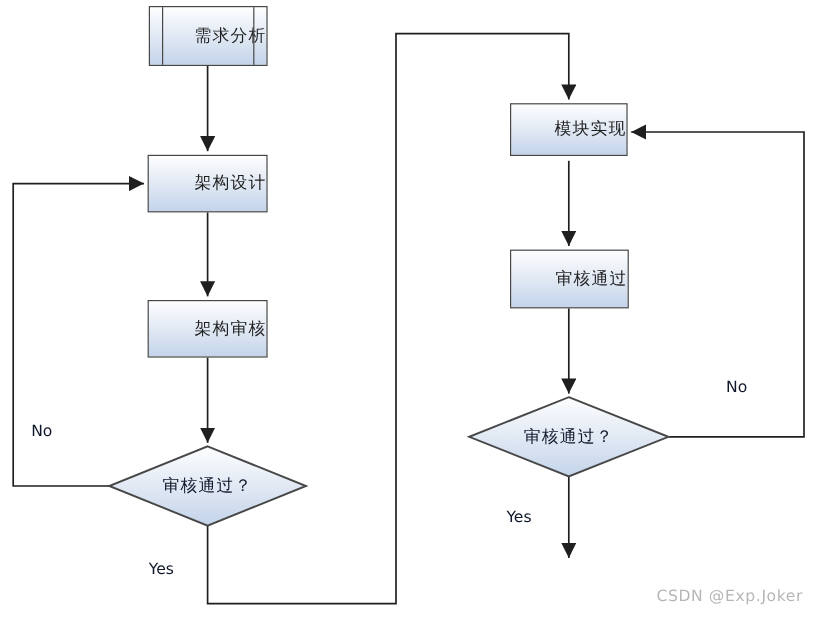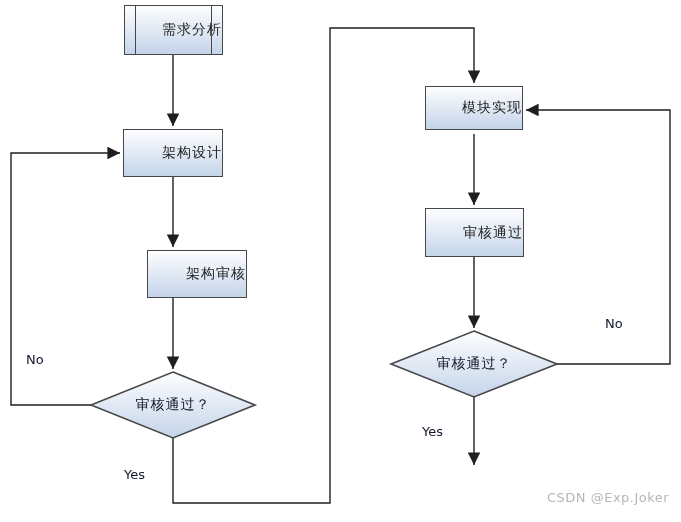--- a/index.html
+++ b/index.html
@@ -32,21 +32,21 @@
     content: "";
     position: absolute;
     top: 0; bottom: 0;
     width: 0;
     border-left: 1.6px solid #474747;
   }
   .predef::before { left: 10px; }
   .predef::after  { right: 10px; }
   .node-requirements { left: 124px; top: 5px;   width: 99px;  height: 50px; }
   .node-design       { left: 123px; top: 129px; width: 100px; height: 48px; }
-  .node-arch-review  { left: 123px; top: 250px; width: 100px; height: 48px; margin-left: 24px; }
+  .node-arch-review  { left: 123px; top: 250px; width: 100px; height: 48px; }
   .node-module-impl  { left: 425px; top: 86px;  width: 98px;  height: 44px; }
   .node-code-review  { left: 425px; top: 208px; width: 99px;  height: 49px; }
   .node-test         { left: 423px; top: 468px; width: 102px; height: 50px; }
   .diamond-label {
     position: absolute;
     display: flex;
     align-items: center;
     justify-content: center;
     font-size: 14px;
     color: #0f172a;

